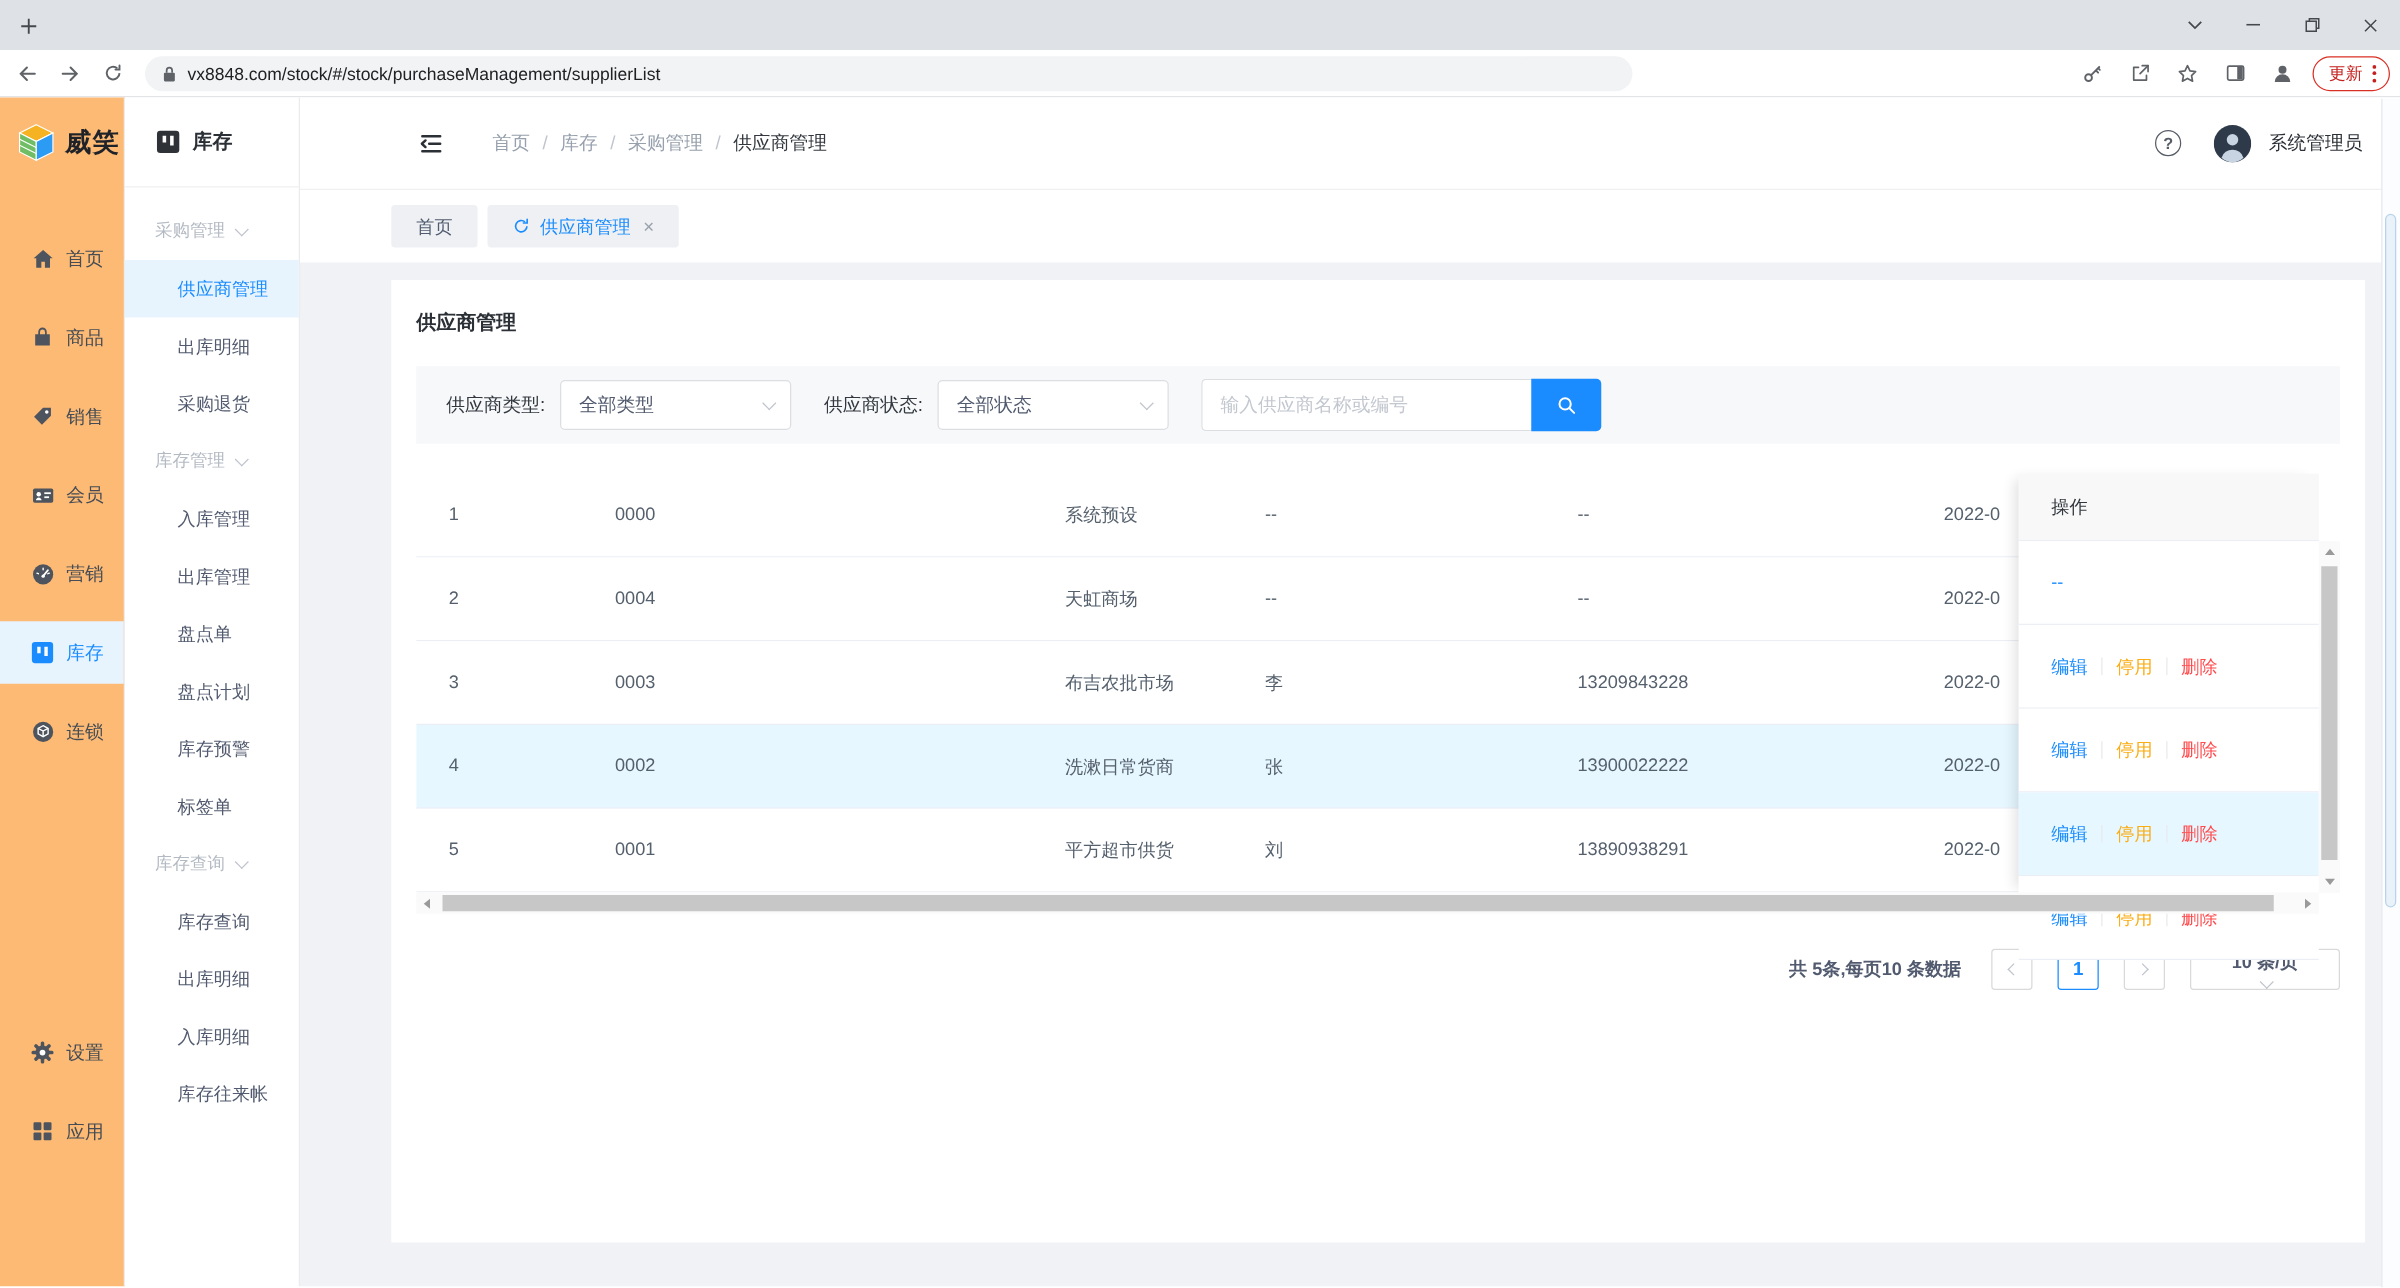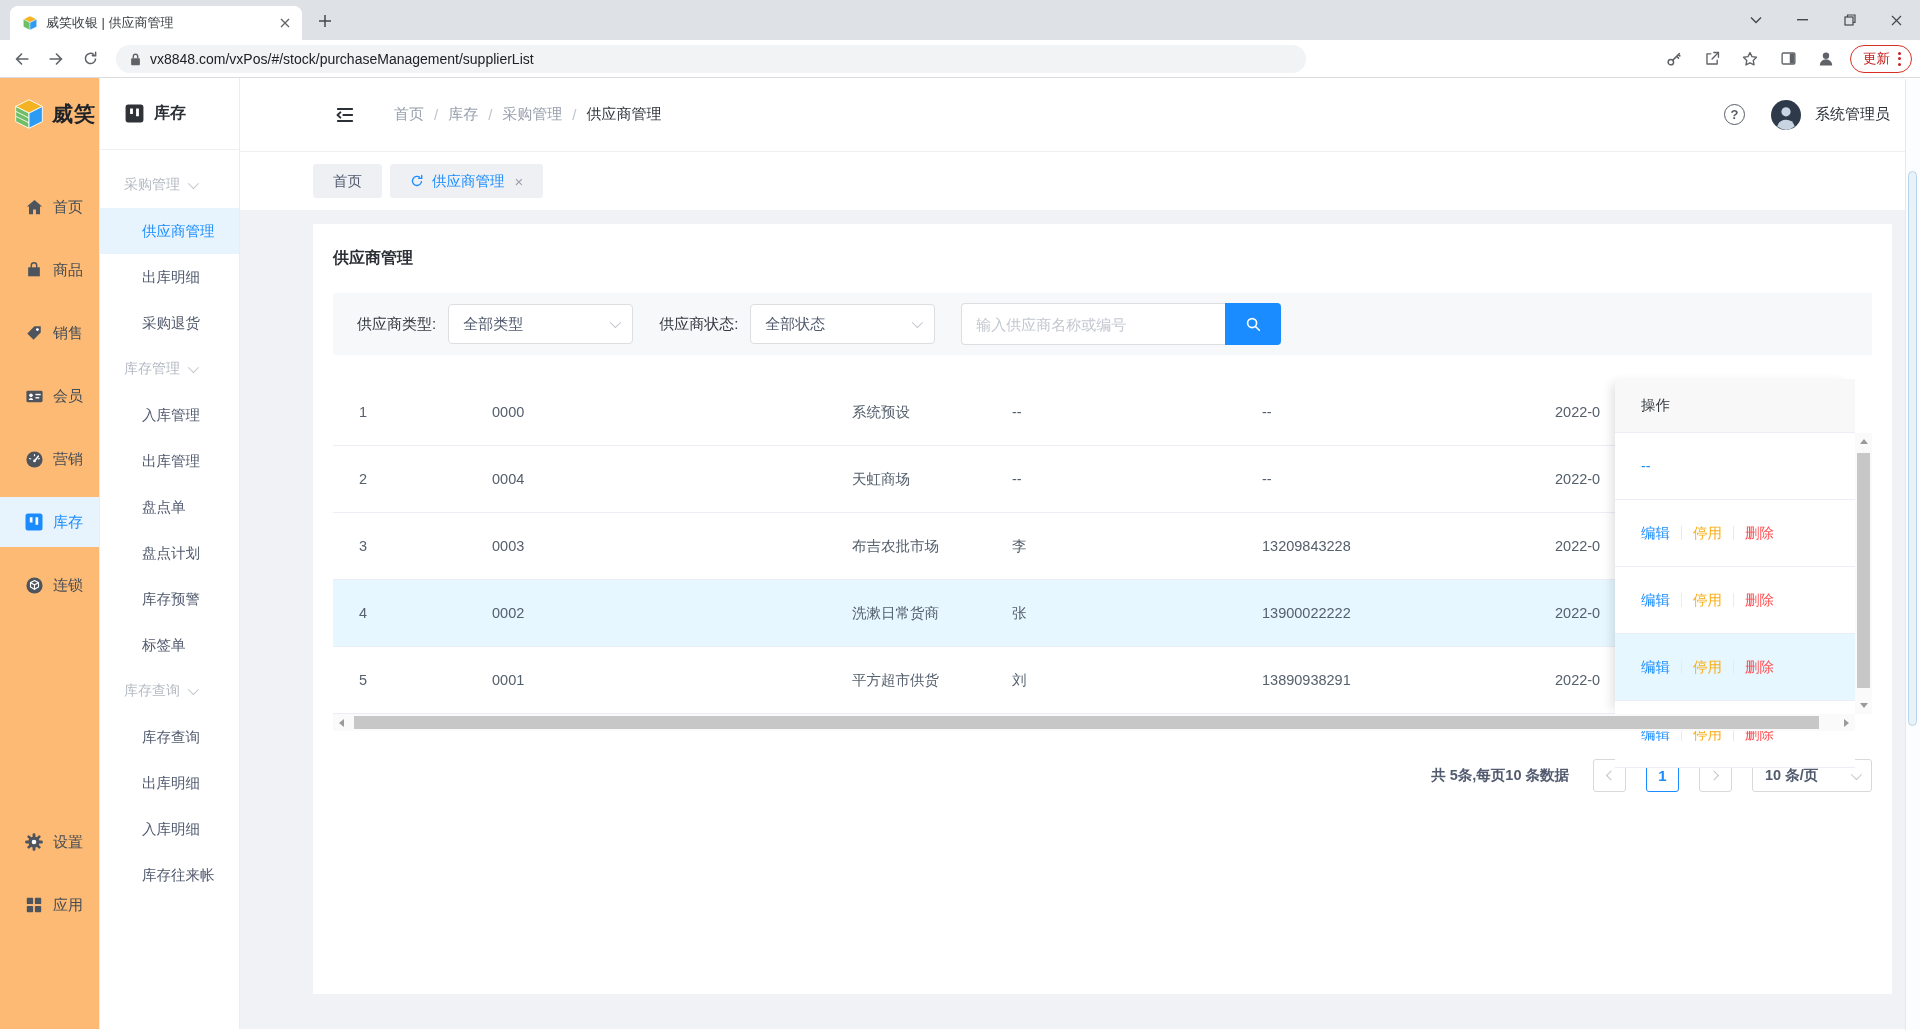--- a/index.html
+++ b/index.html
@@ -115,49 +115,34 @@
   .hscroll .arr.left { left:0; } .hscroll .arr.right { right:0; }
   .hthumb { position:absolute; top:2px; bottom:2px; left:21px; right:36px; background:#c7c7c7; }
 
   
   .pager { margin-top:28px; display:flex; align-items:center; justify-content:flex-end; gap:20px;font-weight:bold; }
   .pg-summary { font-size:14.5px; color:#515a6e; margin-right:4px; }
   .pg-box { width:33px; height:33px; border:1px solid #d9d9d9; border-radius:3px; background:#fff; display:flex; align-items:center; justify-content:center; cursor:pointer; }
   .pg-box.current { border-color:#1a8cff; color:#1a8cff; font-size:15px; }
   .chev-l { width:7px;height:7px;border-left:1.5px solid #bfc4cc;border-bottom:1.5px solid #bfc4cc;transform:rotate(45deg) translate(1px,-1px); }
   .chev-r { width:7px;height:7px;border-top:1.5px solid #bfc4cc;border-right:1.5px solid #bfc4cc;transform:rotate(45deg) translate(-1px,1px); }
-  .pg-size { width:120px; height:33px; border:1px solid #d9d9d9; border-radius:3px; background:#fff; display:flex; align-items:center; justify-content:space-between; padding:0 12px; font-size:14.5px; color:#515a6e; cursor:pointer; }
+  .pg-size { width:120px; height:33px; border:1px solid #d9d9d9; border-radius:3px; background:#fff; display:flex; align-items:center; justify-content:space-between; padding:0 12px; font-size:14.5px; color:#515a6e; cursor:pointer;flex-direction:column; }
 
   
   .page-scrollbar { position:absolute; top:79px; right:0; bottom:0; width:15px; background:#fcfdfe; border-left:1px solid #e6e8ec; }
   .page-thumb { position:absolute; left:2px; width:9px; top:92px; height:555px; background:#e9f2f9; border:1px solid #b9d4ea; border-radius:6px; }
 
   svg { display:block; }
 </style>
 </head>
 <body>
 
 <div class="screen">
 
   <div class="tabstrip">
-    <div class="btab">
-      <span>
-        <svg width="16" height="16" viewBox="0 0 36 36">
-            <polygon points="18,2 33,9.5 18,17 3,9.5" fill="#f5b324" stroke="#fff" stroke-width="1"></polygon>
-            <polygon points="3,9.5 18,17 18,34 3,26.5" fill="#6fbe65" stroke="#fff" stroke-width="1"></polygon>
-            <polygon points="33,9.5 18,17 18,34 33,26.5" fill="#2b9bf3" stroke="#fff" stroke-width="1"></polygon>
-          </svg>
-      </span>
-      <span class="btab-title">威笑收银 | 供应商管理</span>
-      <span class="btab-close">
-        <svg width="10" height="10" viewBox="0 0 10 10">
-            <path d="M1 1l8 8M9 1l-8 8" stroke="#5f6368" stroke-width="1.3"></path>
-          </svg>
-      </span>
-    </div>
     <div class="newtab">
       <svg width="14" height="14" viewBox="0 0 14 14">
           <path d="M7 1v12M1 7h12" stroke="#45484d" stroke-width="1.5"></path>
         </svg>
     </div>
     <div class="winctl">
       <span>
           <svg width="12" height="8" viewBox="0 0 12 8">
             <path d="M1 1.5l5 5 5-5" fill="none" stroke="#45484d" stroke-width="1.4"></path>
           </svg>
@@ -198,21 +183,21 @@
           <path d="M16 2.8V6.6h-3.8" stroke-linecap="round"></path>
         </svg>
       </span>
     <div class="urlbar">
       <span>
           <svg width="11" height="14" viewBox="0 0 12 16">
             <rect x="1" y="7" width="10" height="8" rx="1" fill="#5f6368"></rect>
             <path d="M3.5 7V5a2.5 2.5 0 0 1 5 0v2" stroke="#5f6368" stroke-width="1.6" fill="none"></path>
           </svg>
         </span>
-      <span class="url-text">vx8848.com/vxPos/#/stock/purchaseManagement/supplierList</span>
+      <span class="url-text">vx8848.com/stock/#/stock/purchaseManagement/supplierList</span>
     </div>
     <div class="tb-right">
       <span class="nav-ico">
           <svg width="18" height="18" viewBox="0 0 20 20" fill="none" stroke="#5f6368" stroke-width="1.7" stroke-linecap="round">
             <circle cx="6.5" cy="13.5" r="3"></circle>
             <path d="M9 11 16 4M13 7l2 2M15 5l1.5 1.5"></path>
           </svg>
         </span>
       <span class="nav-ico">
           <svg width="17" height="17" viewBox="0 0 20 20" fill="none" stroke="#5f6368" stroke-width="1.6" stroke-linecap="round" stroke-linejoin="round">

